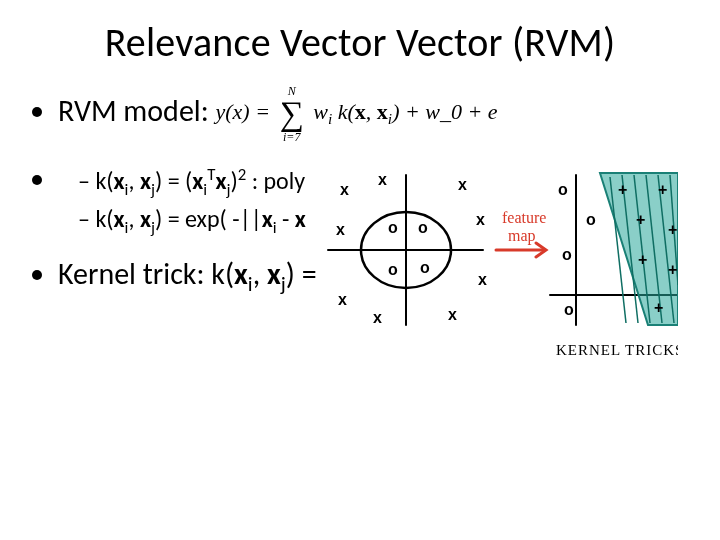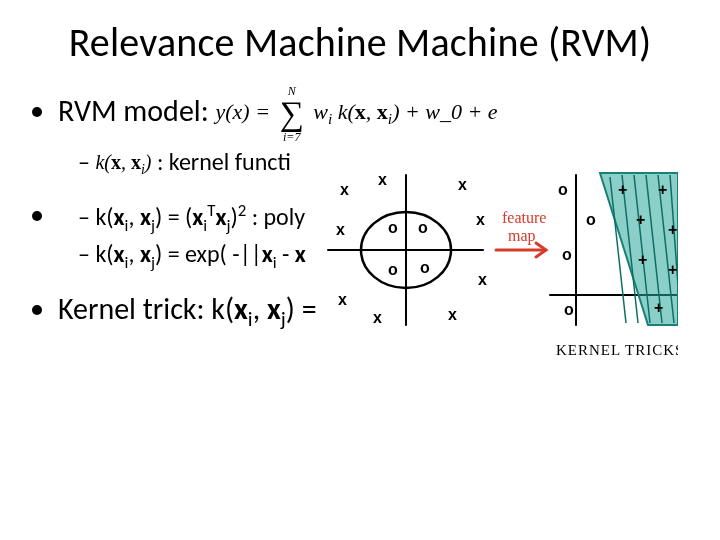--- a/index.html
+++ b/index.html
@@ -78,42 +78,36 @@
     left: 318px;
     width: 360px;
     height: 230px;
   }
 </style>
 </head>
 <body>
 
 <div class="slide">
 
-  <h1 class="title">Relevance Machine Machine (RVM)</h1>
+  <h1 class="title">Relevance Vector Vector (RVM)</h1>
 
   <ul class="top">
 
     <li>
       <span>RVM model:</span>
       <span class="eq-box">
         <span>y(x) =</span>
         <span class="sum">
           <span class="lim">N</span>
           <span class="sigma">∑</span>
           <span class="lim">i=7</span>
         </span>
         <span>w<span class="subi">i</span> k(<b class="rm">x</b>, <b class="rm">x</b><span class="subi">i</span>)</span>
         <span>+ w_0 + e</span>
       </span>
-      <ul class="sub">
-        <li>
-          <span class="eq-box" style="font-size:20px">k(<b class="rm">x</b>, <b class="rm">x</b><span class="subi">i</span>)</span>
-          <span>: kernel functi</span>
-        </li>
-      </ul>
     </li>
 
     <li>
       <ul class="sub">
         <li>
           k(<b>x</b><span class="subi">i</span>, <b>x</b><span class="subi">j</span>) = (<b>x</b><span class="subi">i</span><span class="supi">T</span><b>x</b><span class="subi">j</span>)<span class="supi">2</span> : poly
         </li>
         <li>
           k(<b>x</b><span class="subi">i</span>, <b>x</b><span class="subi">j</span>) = exp( -||<b>x</b><span class="subi">i</span> - <b>x</b>
         </li>

